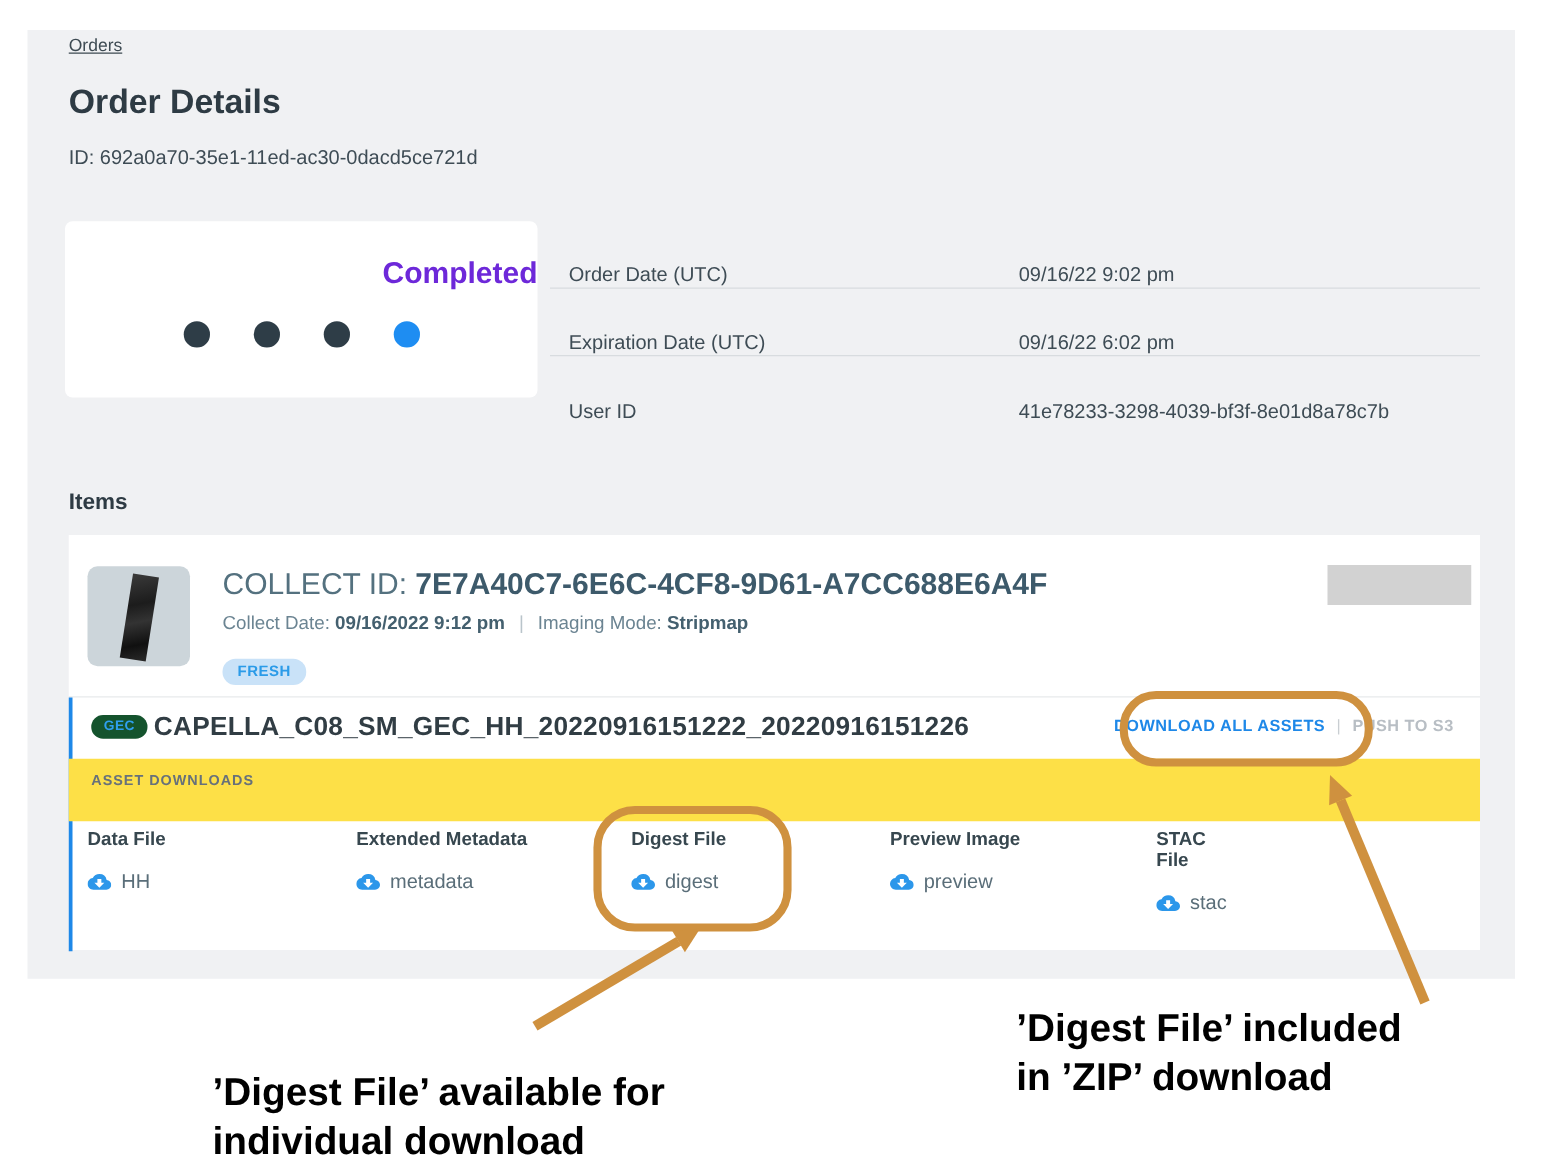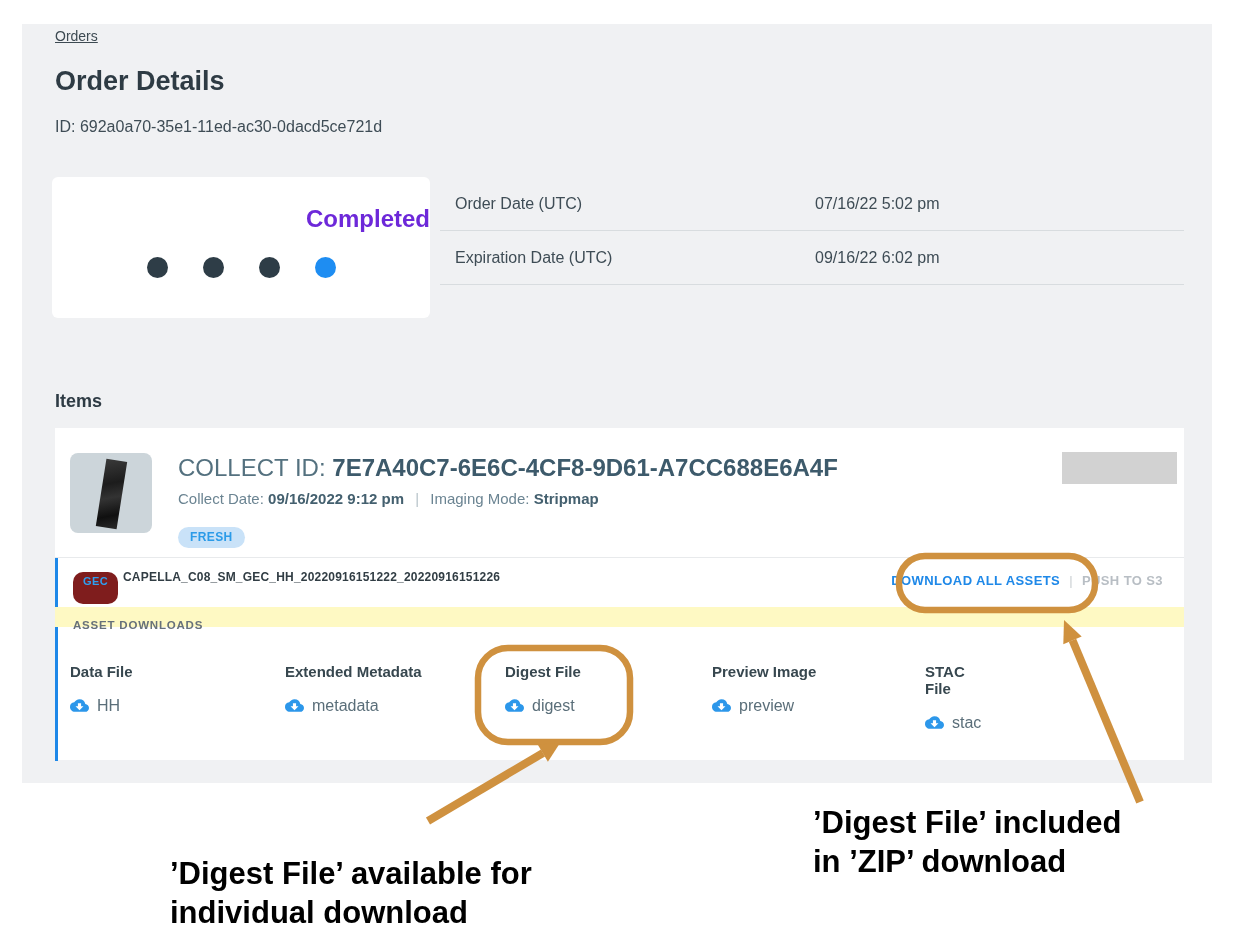--- a/index.html
+++ b/index.html
@@ -18,21 +18,21 @@
   
   .status-card { position:absolute; left:52px; top:177px; width:378px; height:141px;
     background:#ffffff; border-radius:6px; }
   .status-label { text-align:right; margin-top:28px; font-size:24px; font-weight:700; color:#6d28d9; }
   .dots { display:flex; justify-content:center; gap:35px; margin-top:24px; }
   .dot { width:21px; height:21px; border-radius:50%; background:#2e3d47; }
   .dot.active { background:#1e8df2; }
 
   
   .info-table { position:absolute; left:440px; top:177px; width:744px; }
-  .info-row { display:flex; align-items:center; height:54px; font-size:16px; color:#3e4c55; }
+  .info-row { display:flex; align-items:flex-end; height:54px; font-size:16px; color:#3e4c55; }
   .info-row.bordered { border-bottom:1px solid #d8dcdf; }
   .info-label { width:375px; padding-left:15px; }
   .info-value { flex:1; }
 
   .items-heading { position:absolute; left:55px; top:391px; font-size:18px; font-weight:700; color:#2e3b44; }
 
   
   .item-card { position:absolute; left:55px; top:428px; width:1129px; height:332px; background:#ffffff; }
   .thumb { position:absolute; left:15px; top:25px; width:82px; height:80px; background:#ccd5da;
     border-radius:8px; overflow:hidden; }
@@ -45,31 +45,31 @@
   .meta-line b { color:#44606f; font-weight:700; }
   .meta-sep { color:#b9c4ca; padding:0 7px; }
   .fresh-badge { position:absolute; left:123px; top:99px; background:#c9e2f8; color:#2b9be8;
     font-size:12px; font-weight:700; letter-spacing:.4px; padding:3px 12px 4px; border-radius:11px; }
   .redacted { position:absolute; left:1007px; top:24px; width:115px; height:32px; background:#d2d2d2; }
 
   .product { position:absolute; left:0; top:129px; width:1129px; height:203px;
     border-top:1px solid #e8eaec; }
   .blue-edge { position:absolute; left:0; top:0; width:3px; height:203px; background:#1e88e8; }
   .gec-row { position:absolute; left:0; top:0; width:1129px; height:49px; }
-  .type-badge { position:absolute; left:18px; top:14px; background:#7f1d1d; color:#2f9ff0;
-    font-size:11px; font-weight:700; letter-spacing:.4px; padding:3px 10px 17px; border-radius:10px; }
-  .product-name { position:absolute; left:68px; top:12px; font-size:12px; font-weight:700;
+  .type-badge { position:absolute; left:18px; top:14px; background:#14532d; color:#2f9ff0;
+    font-size:11px; font-weight:700; letter-spacing:.4px; padding:3px 10px 4px; border-radius:10px; }
+  .product-name { position:absolute; left:68px; top:12px; font-size:21px; font-weight:700;
     color:#313d44; letter-spacing:.2px; }
   .gec-actions { position:absolute; right:21px; top:15px; display:flex; align-items:center; gap:9px;
     font-size:13px; font-weight:700; letter-spacing:.4px; white-space:nowrap; }
   .download-all { color:#1e88e8; cursor:pointer; }
   .action-sep { color:#c9ced2; font-weight:400; }
   .push-s3 { color:#b8bec4; cursor:pointer; }
 
-  .asset-bar { position:absolute; left:0; top:49px; width:1129px; height:20px; background:#fef9c3;
+  .asset-bar { position:absolute; left:0; top:49px; width:1129px; height:50px; background:#fde047;
     font-size:11.5px; font-weight:700; color:#67717a; letter-spacing:.8px; line-height:36px;
     padding-left:18px; }
   .assets-area { position:absolute; left:0; top:85px; width:918px; height:118px; }
   .asset-col { position:absolute; top:0; }
   .asset-col.c0 { left:15px; } .asset-col.c1 { left:230px; } .asset-col.c2 { left:450px; }
   .asset-col.c3 { left:657px; } .asset-col.c4 { left:870px; }
   .asset-header { margin-top:20px; font-size:15px; font-weight:700; color:#37474f; }
   .asset-link { margin-top:16px; display:flex; align-items:center; gap:8px; font-size:16px;
     color:#5a6e79; cursor:pointer; }
   .cloud-icon { width:19px; height:19px; display:block; }
@@ -97,25 +97,29 @@
       <div class="dot"></div>
       <div class="dot"></div>
       <div class="dot"></div>
       <div class="dot active"></div>
     </div>
   </div>
 
   <div class="info-table">
     <div class="info-row bordered">
       <div class="info-label">Order Date (UTC)</div>
-      <div class="info-value">07/16/22 5:02 pm</div>
+      <div class="info-value">09/16/22 9:02 pm</div>
     </div>
     <div class="info-row bordered">
       <div class="info-label">Expiration Date (UTC)</div>
       <div class="info-value">09/16/22 6:02 pm</div>
+    </div>
+    <div class="info-row">
+      <div class="info-label">User ID</div>
+      <div class="info-value">41e78233-3298-4039-bf3f-8e01d8a78c7b</div>
     </div>
   </div>
 
   <div class="items-heading">Items</div>
 
   <div class="item-card">
     <div class="thumb">
       <div class="sar-strip"></div>
     </div>
     <div class="collect-line">

